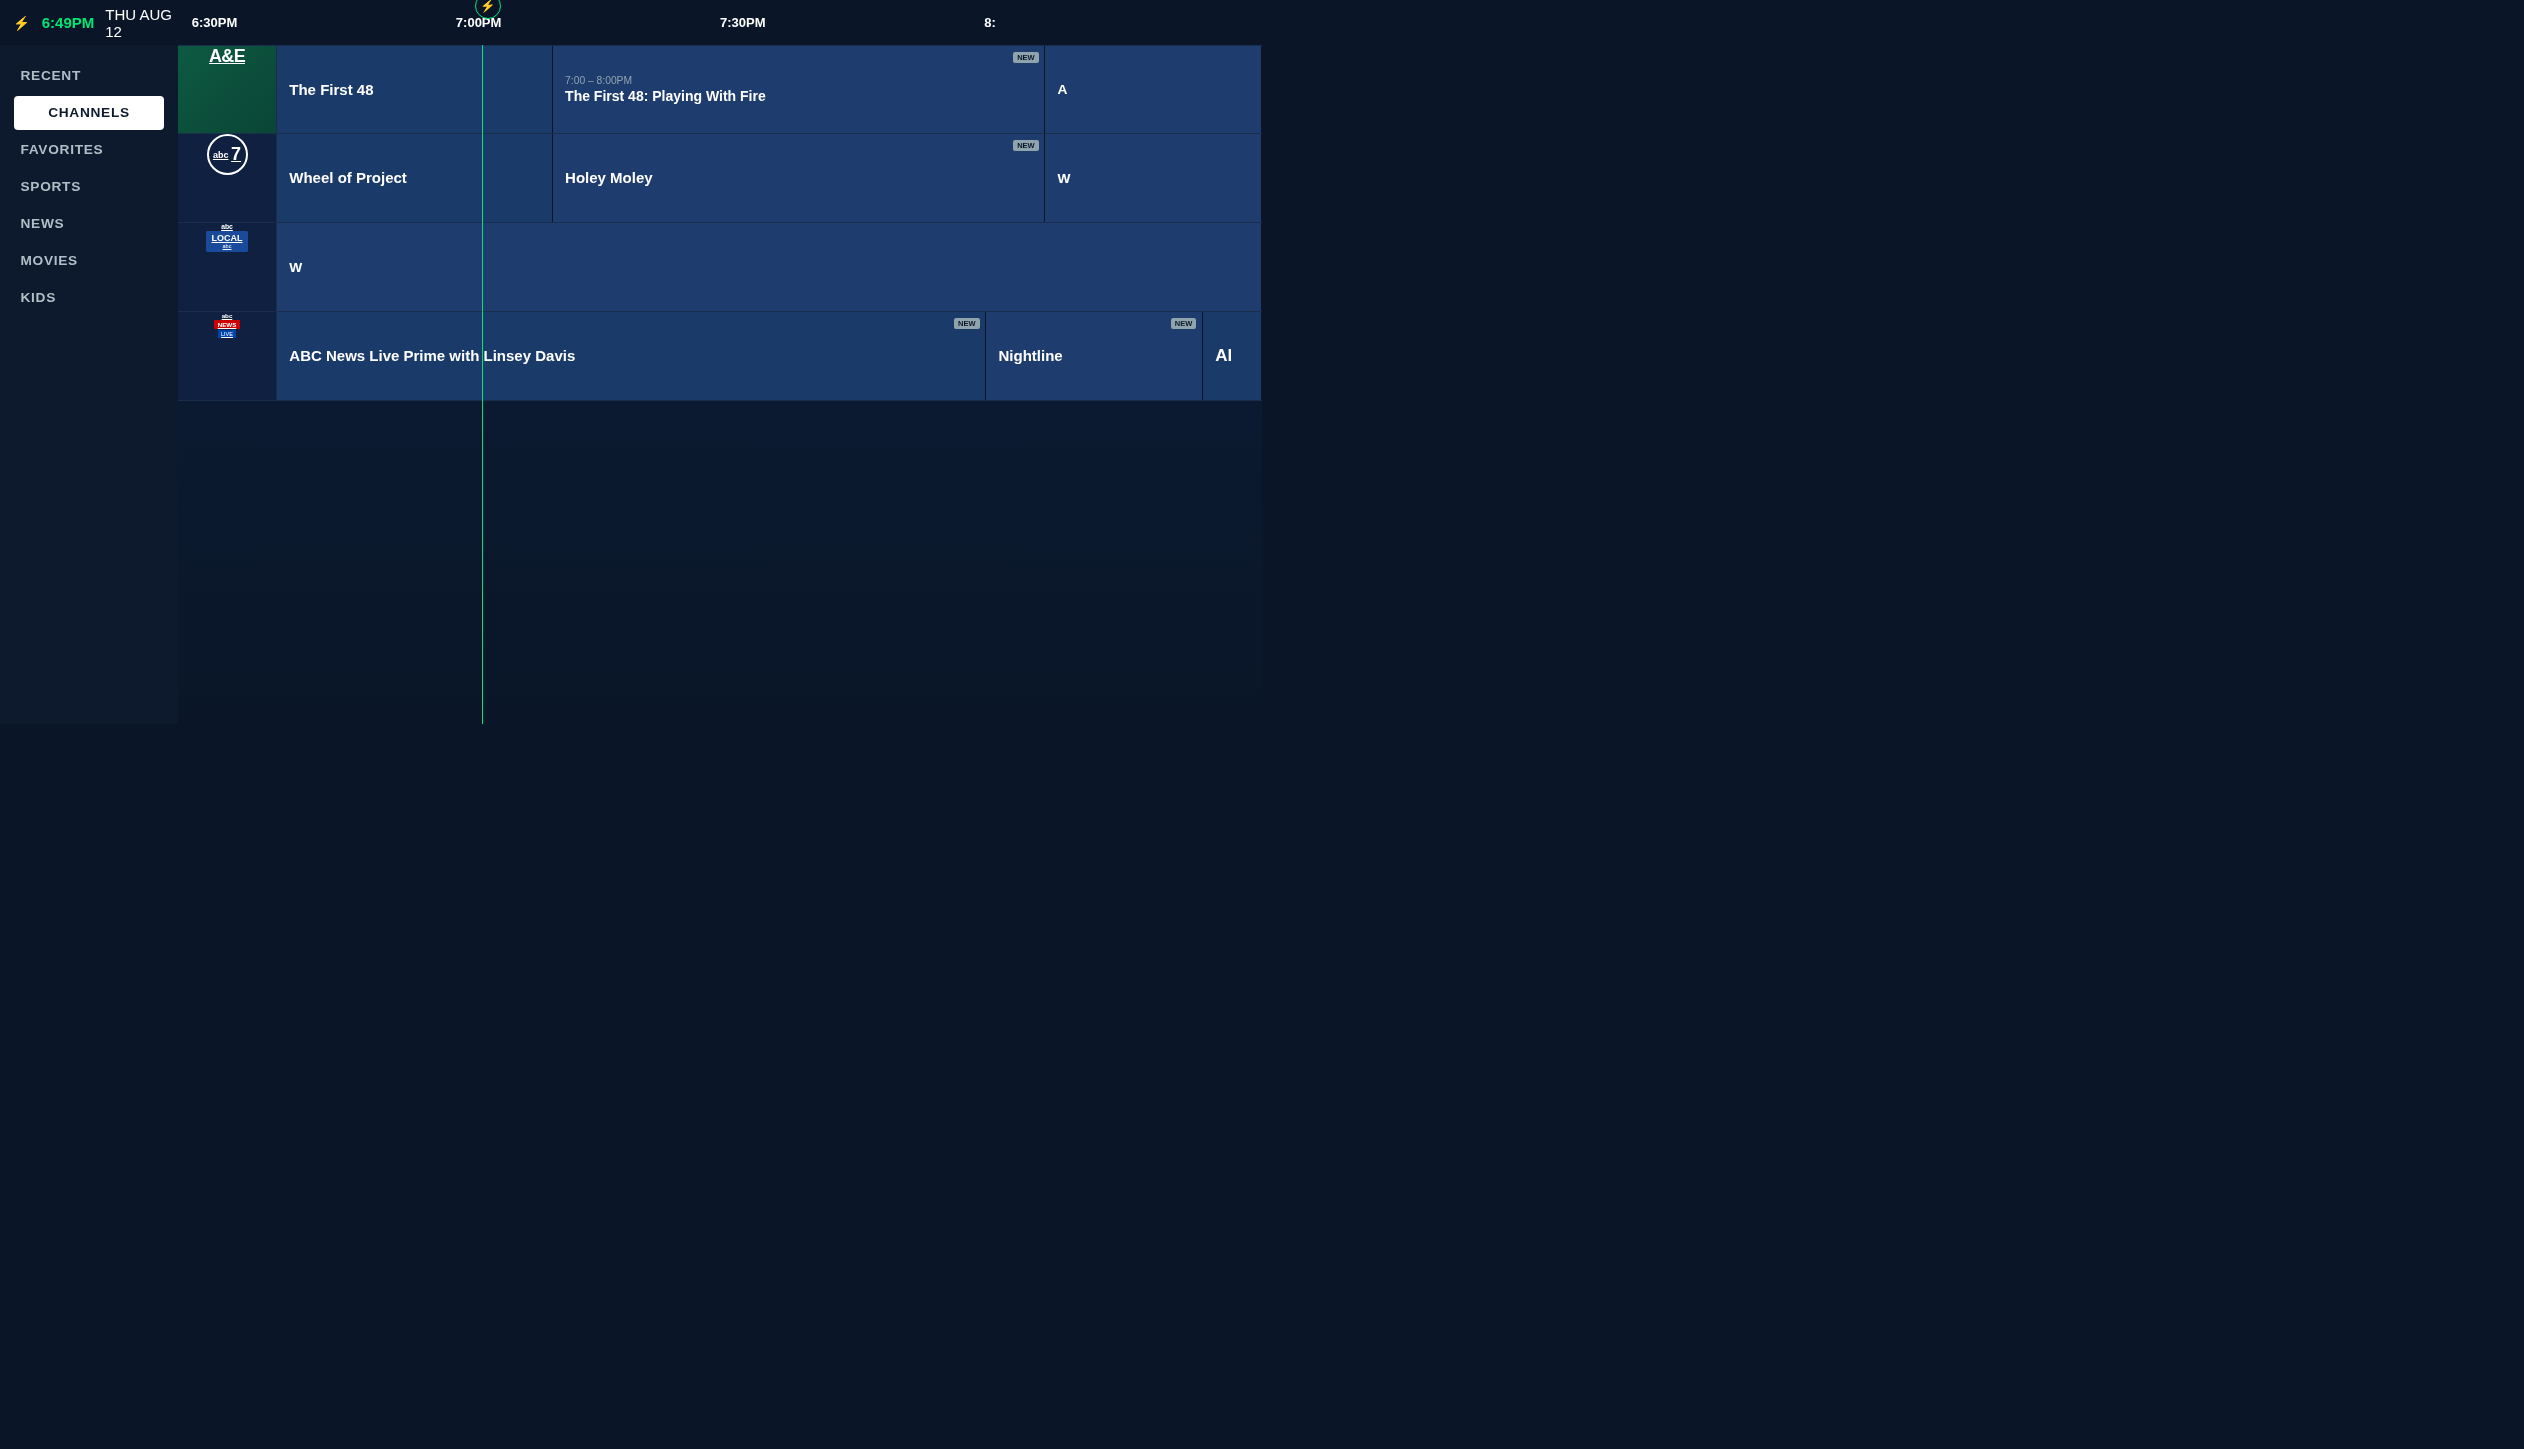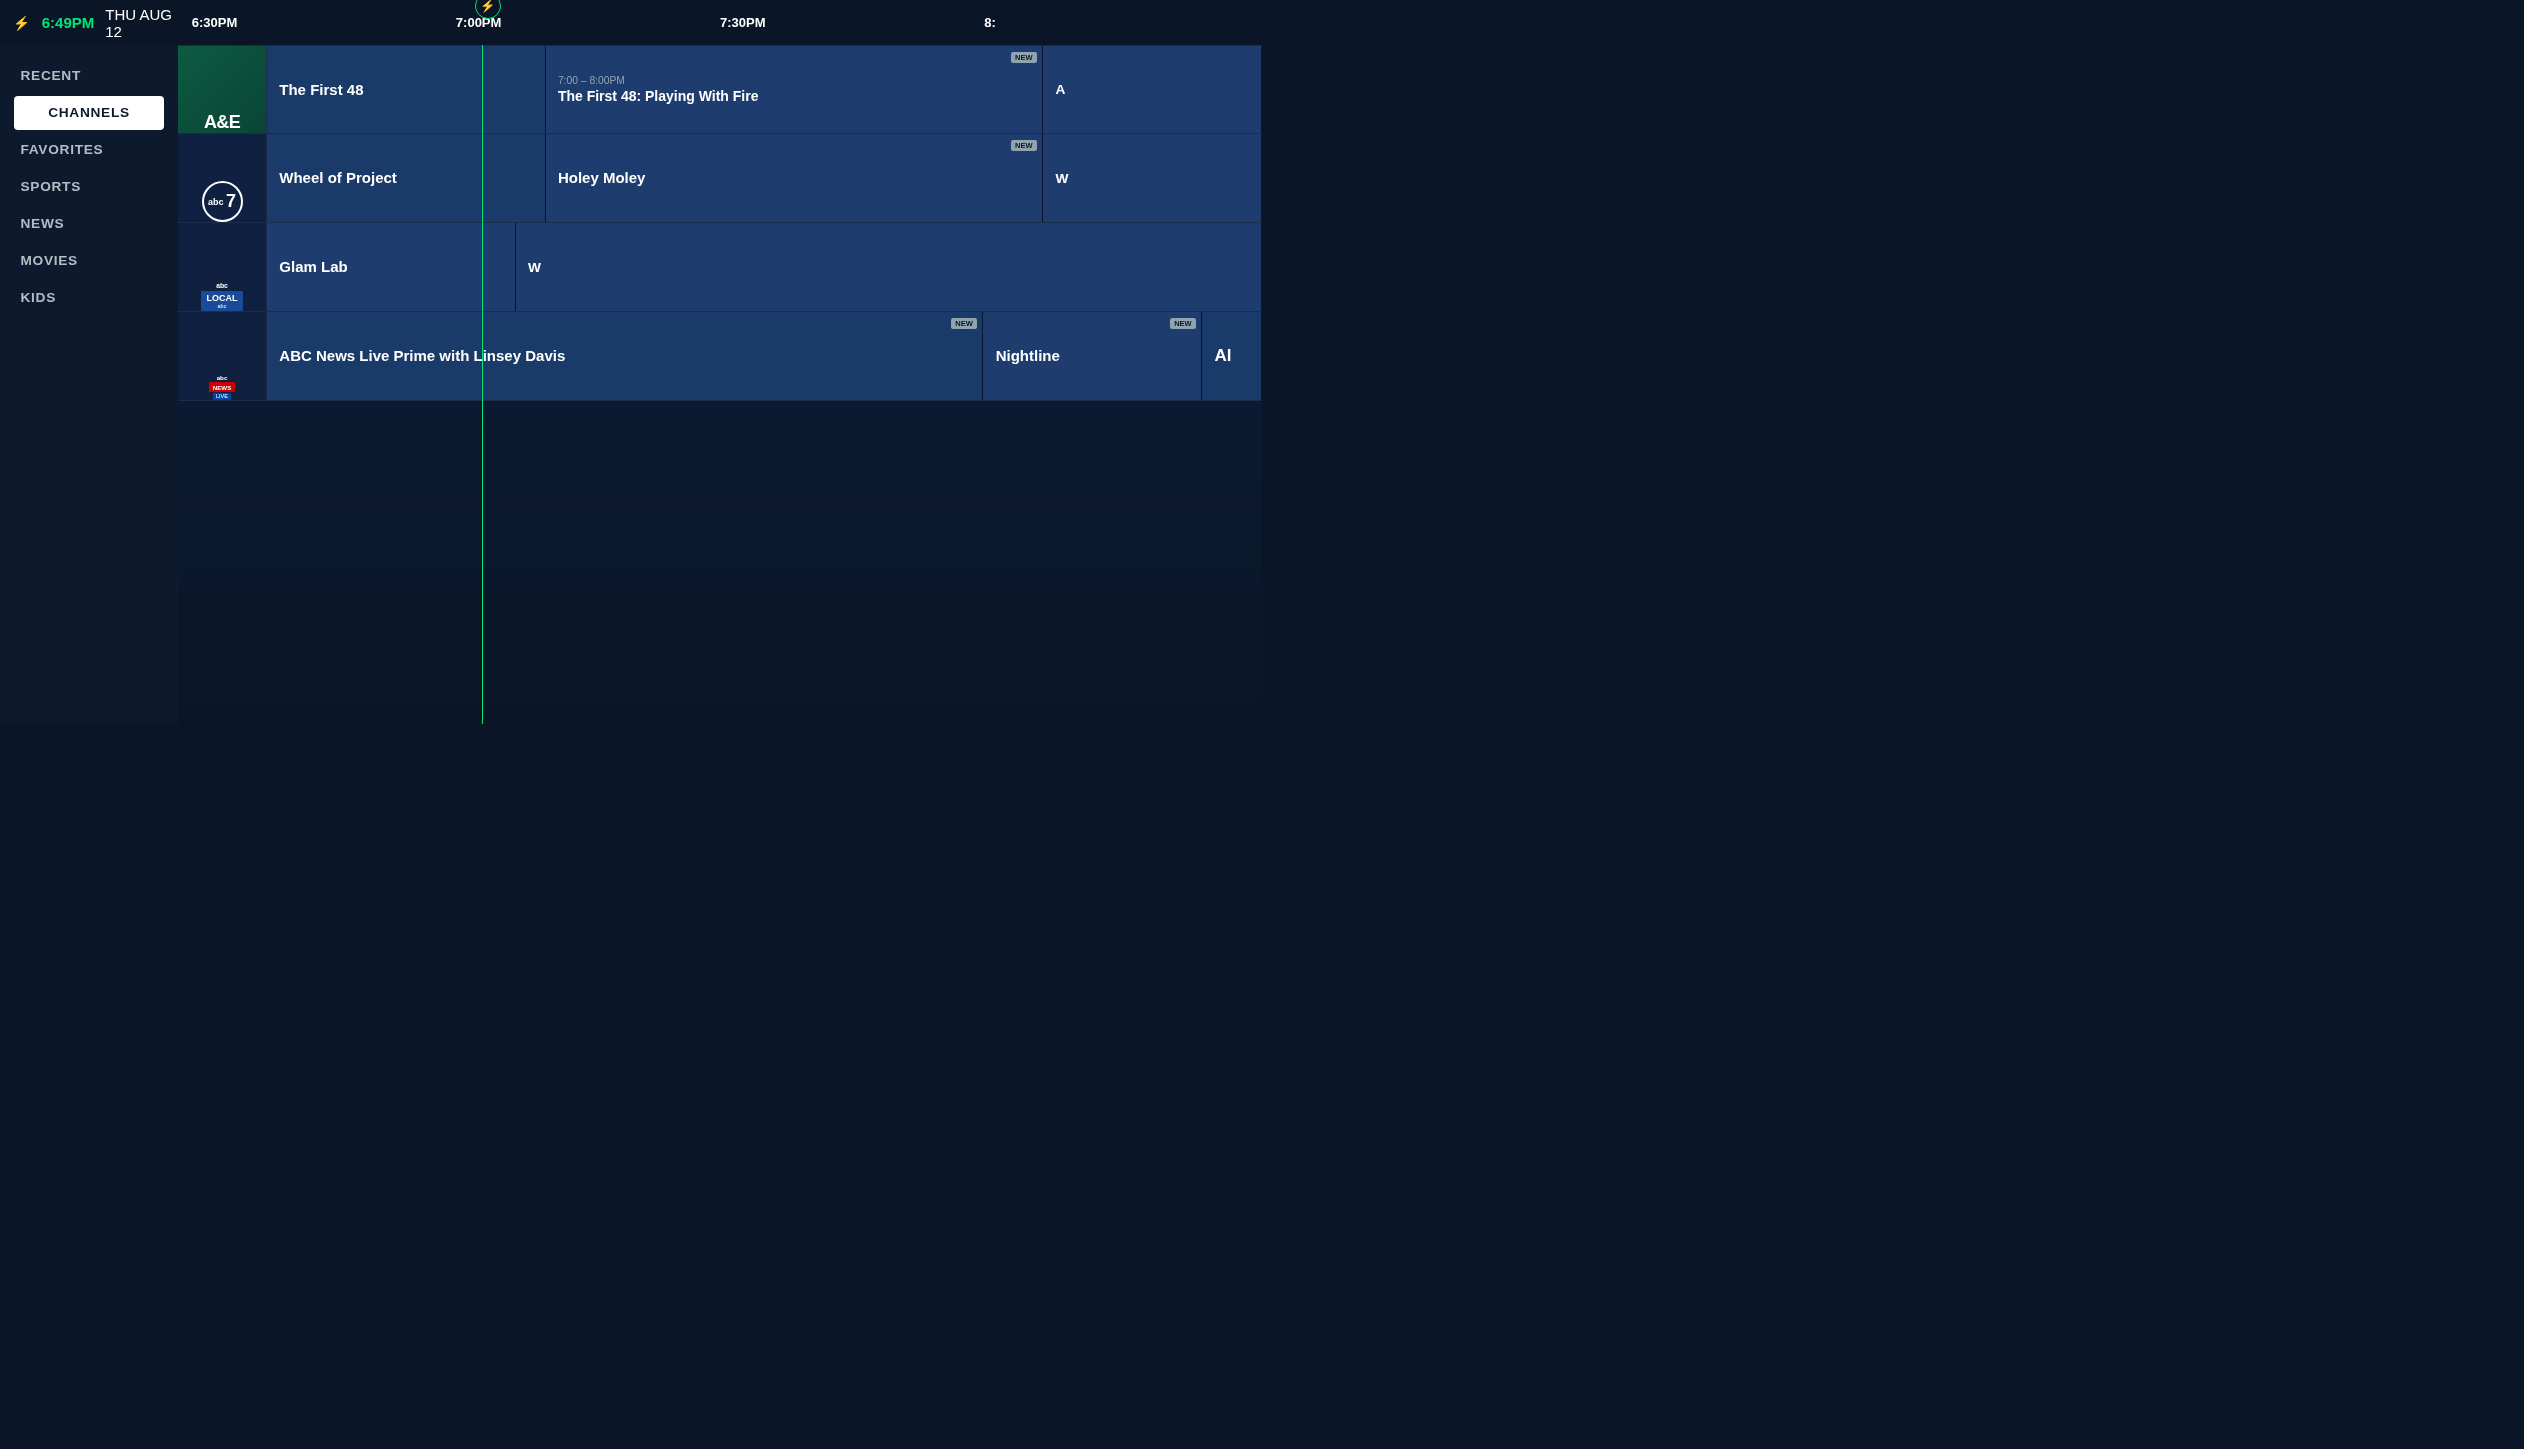--- a/index.html
+++ b/index.html
@@ -129,27 +129,28 @@
     }
 
     .channel-row {
       display: flex;
       flex: 1;
       border-bottom: 0.7px solid #1a2d4a;
       min-height: 89px;
     }
 
     .channel-logo {
-      width: 89px;
+      width: 99px;
       flex-shrink: 0;
       background: #0f2040;
       display: flex;
-      align-items: flex-end;
+      align-items: flex-start;
       justify-content: center;
       border-right: 0.7px solid #1a2d4a;
+      text-decoration: underline;
     }
 
     .logo-ae {
       background: linear-gradient(135deg, #0d4a3a 0%, #0a3d2e 100%);
     }
 
     .logo-abc7 {
       background: #0f2040;
     }
 
@@ -356,23 +357,20 @@
         <div class="channel-logo logo-local">
           <div style="display:flex; flex-direction:column; align-items:center; gap:1.4px;">
             <span style="font-size:6.8px; color:white; font-weight:700;">abc</span>
             <div style="background:#1a4a9a; padding:2.1px 5.5px; border-radius:1.4px; display:flex; flex-direction:column; align-items:center;">
               <span style="font-size:9px; color:white; font-weight:900;">LOCAL</span>
               <span style="font-size:5.5px; color:white;">abc</span>
             </div>
           </div>
         </div>
         <div class="programs">
-          <div class="program-cell" style="width:25%; background:#1e3d6e; border-right:1.4px solid #0a1628; display:flex; flex-direction:column; justify-content:center; padding:9.6px 12.3px;">
-            <span class="program-name">Glam Lab</span>
-          </div>
           <div class="program-cell" style="flex:1; background:#1e3d6e; display:flex; flex-direction:column; justify-content:center; padding:9.6px 12.3px;">
             <span style="color:white; font-size:13.7px; font-weight:700;">W</span>
           </div>
         </div>
       </div>
 
       <div class="channel-row">
         <div class="channel-logo logo-newslive">
           <div class="newslive-logo">
             <span style="font-size:6.2px; color:white; font-weight:700;">abc</span>

